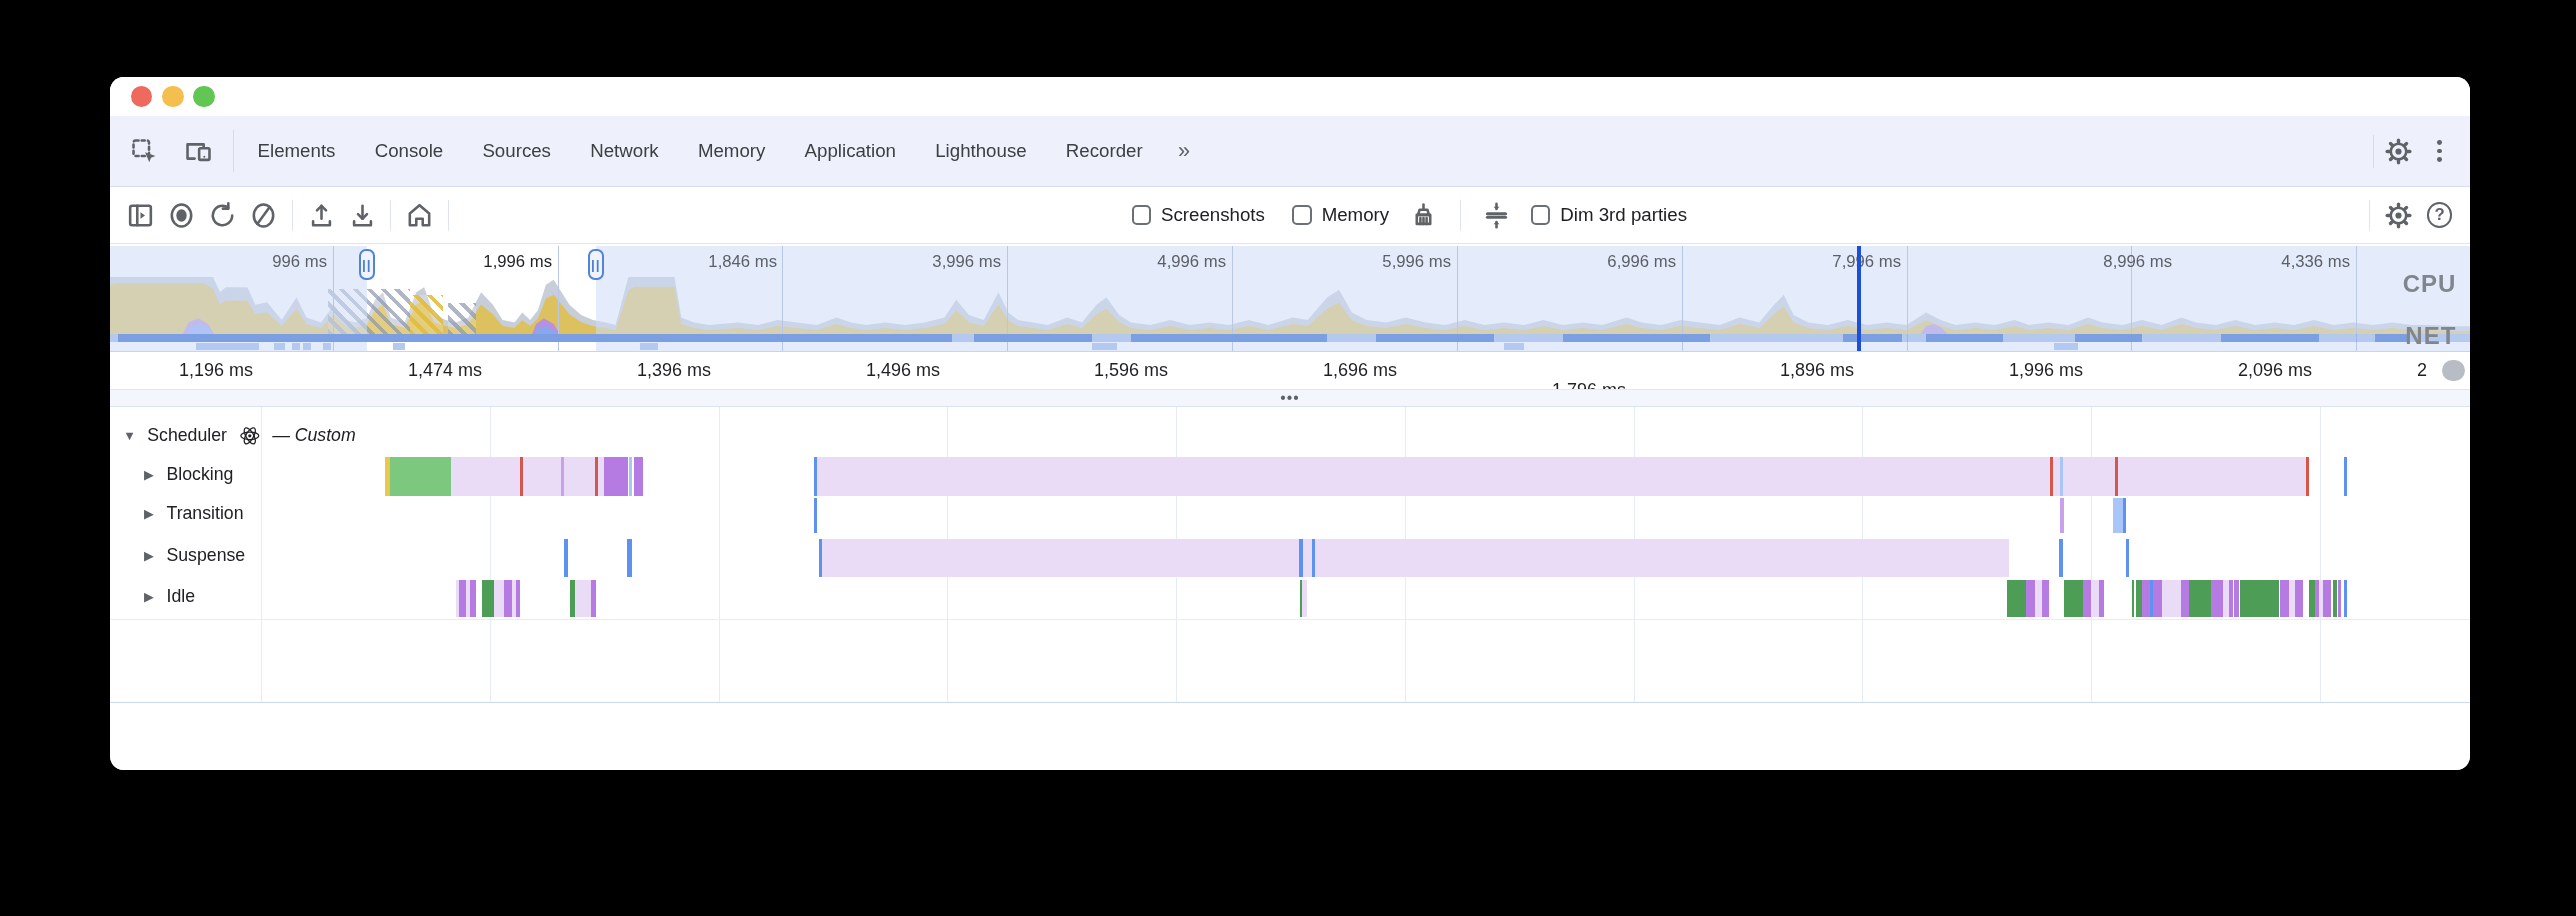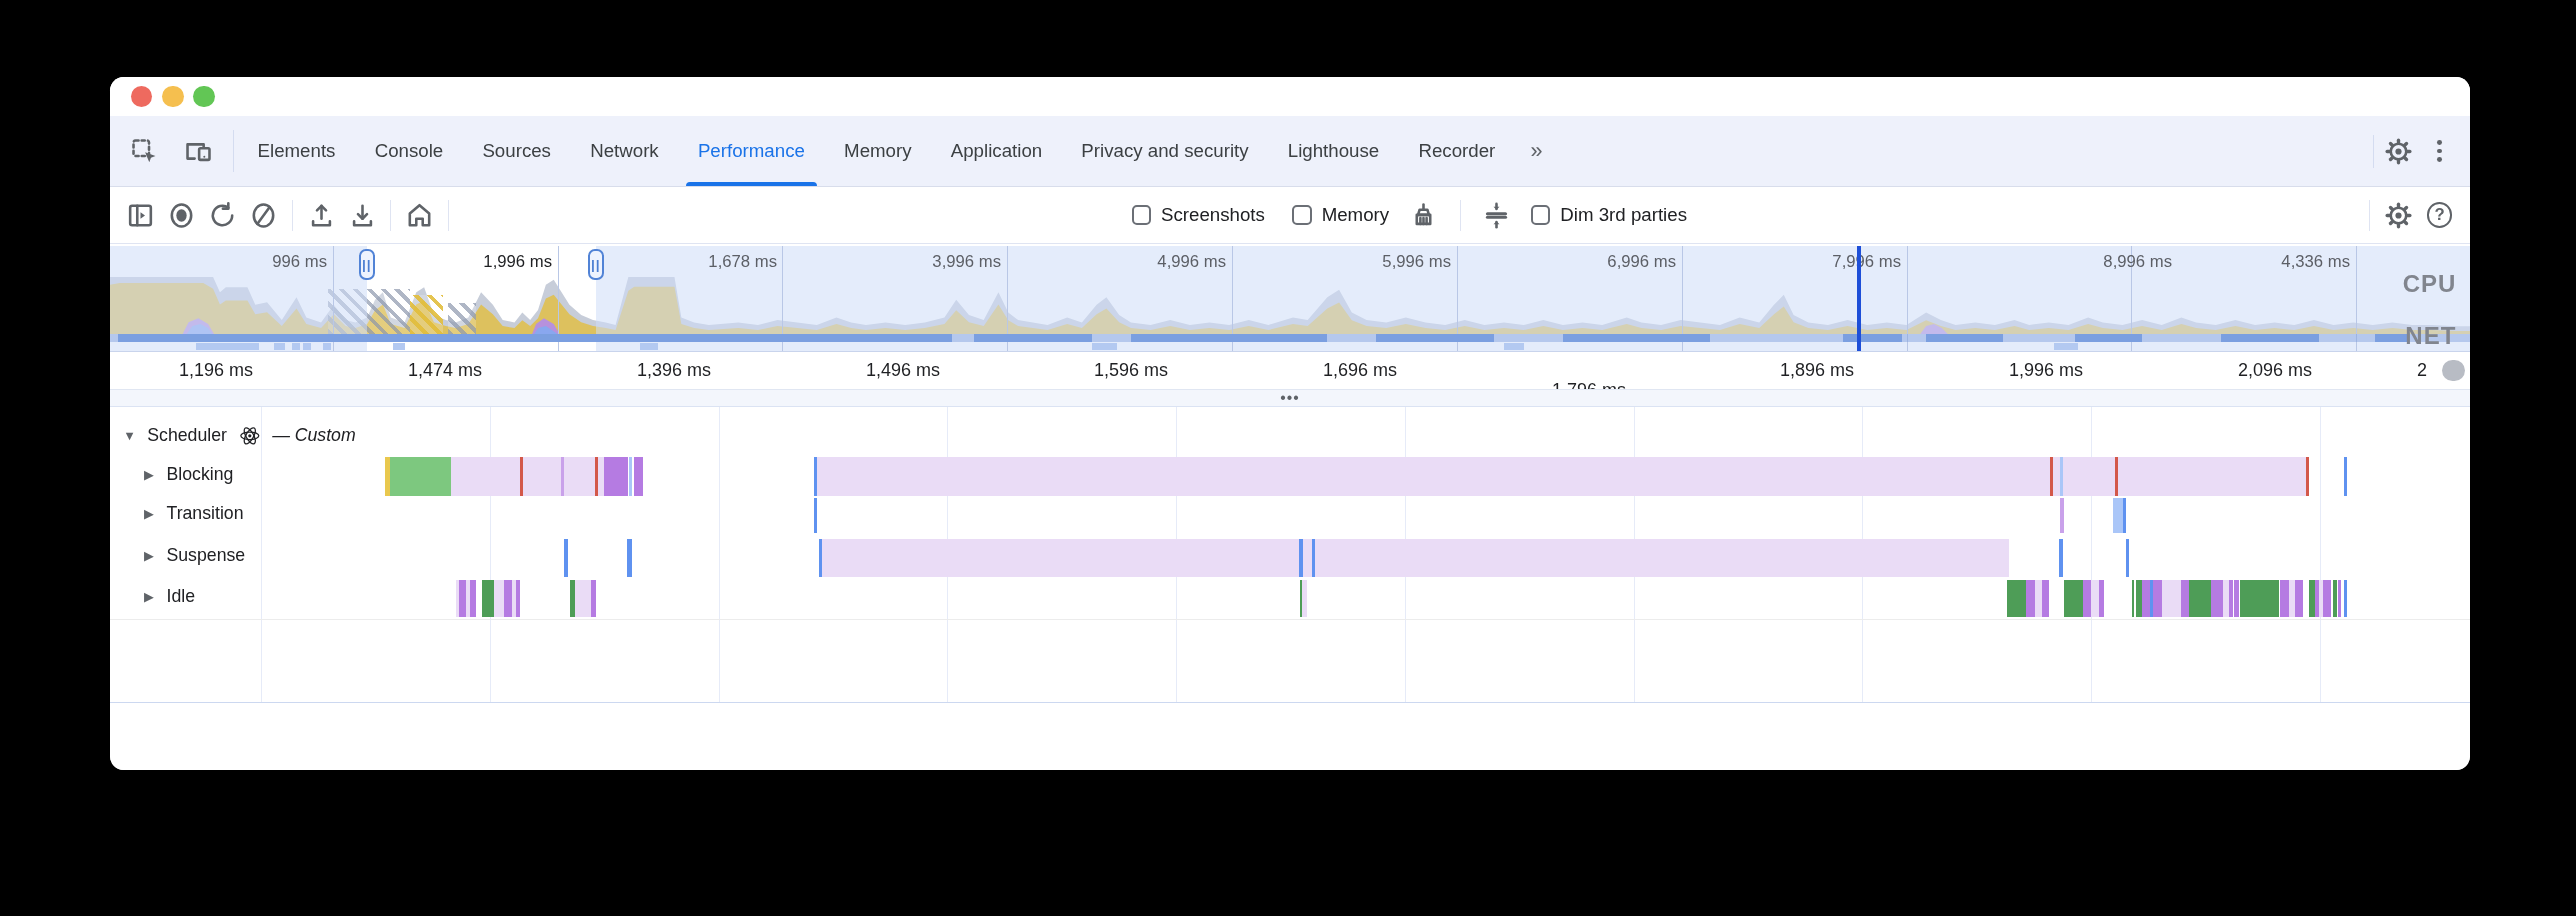--- a/index.html
+++ b/index.html
@@ -97,24 +97,22 @@
           <circle cx="16.5" cy="16" r="0.8" fill="#5f6368" stroke="none"></circle>
         </svg>
       </div>
     </div>
     <div class="vsep"></div>
     <div id="tabs" style="display:flex; align-items:stretch;">
         <div class="tab">Elements</div>
         <div class="tab">Console</div>
         <div class="tab">Sources</div>
         <div class="tab">Network</div>
-        <div class="tab active">Performance</div>
         <div class="tab">Memory</div>
         <div class="tab">Application</div>
-        <div class="tab">Privacy and security</div>
         <div class="tab">Lighthouse</div>
         <div class="tab">Recorder</div>
       </div>
     <div class="more-chevron">
         <span>»</span>
       </div>
     <div id="tabbar-right">
       <div class="vsep" style="height:33px;"></div>
       <div class="icon-btn">
         <svg class="ic" width="31" height="31" viewBox="0 0 24 24">
@@ -264,21 +262,21 @@
     <div class="hatch yellow" style="left:300px; width:33px; height:39px;"></div>
     <div class="hatch gray" style="left:338px; width:27.5px; height:31px;"></div>
     <div id="ov-shade-left" class="ov-shade" style="left: 0px; width: 257px;"></div>
     <div id="ov-shade-right" class="ov-shade" style="left: 486px; right: 0px;"></div>
     <div id="ov-ticks">
         <div class="ov-tick-line" style="left: 223px;"></div>
         <span class="ov-label" style="left: 217px;">996 ms</span>
         <div class="ov-tick-line" style="left: 448px;"></div>
         <span class="ov-label dark" style="left: 442px;">1,996 ms</span>
         <div class="ov-tick-line" style="left: 672px;"></div>
-        <span class="ov-label" style="left: 667px;">1,678 ms</span>
+        <span class="ov-label" style="left: 667px;">1,846 ms</span>
         <div class="ov-tick-line" style="left: 897px;"></div>
         <span class="ov-label" style="left: 891px;">3,996 ms</span>
         <div class="ov-tick-line" style="left: 1122px;"></div>
         <span class="ov-label" style="left: 1116px;">4,996 ms</span>
         <div class="ov-tick-line" style="left: 1347px;"></div>
         <span class="ov-label" style="left: 1341px;">5,996 ms</span>
         <div class="ov-tick-line" style="left: 1572px;"></div>
         <span class="ov-label" style="left: 1566px;">6,996 ms</span>
         <div class="ov-tick-line" style="left: 1797px;"></div>
         <span class="ov-label" style="left: 1791px;">7,996 ms</span>

